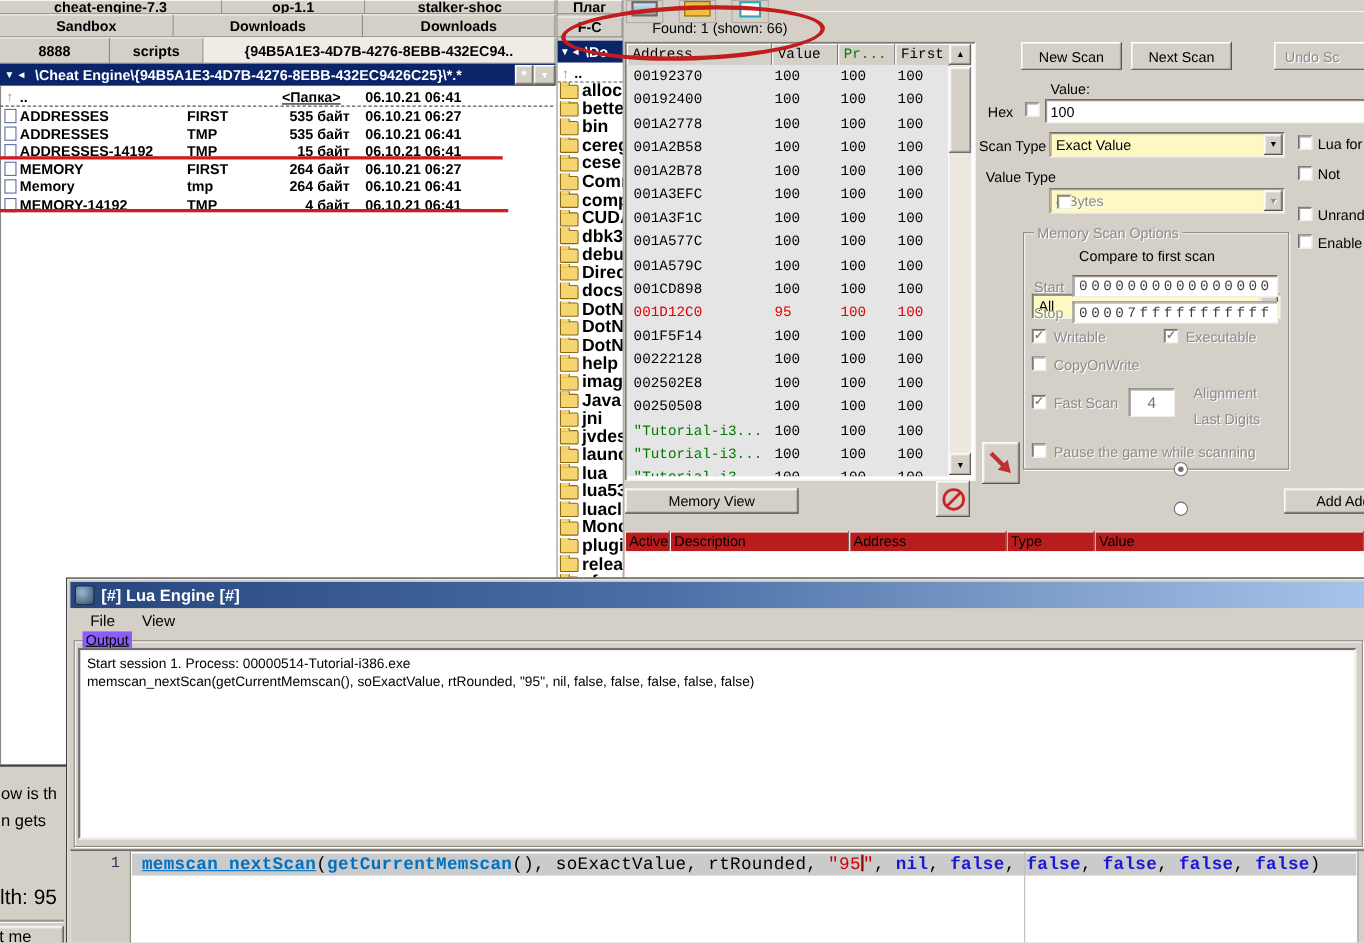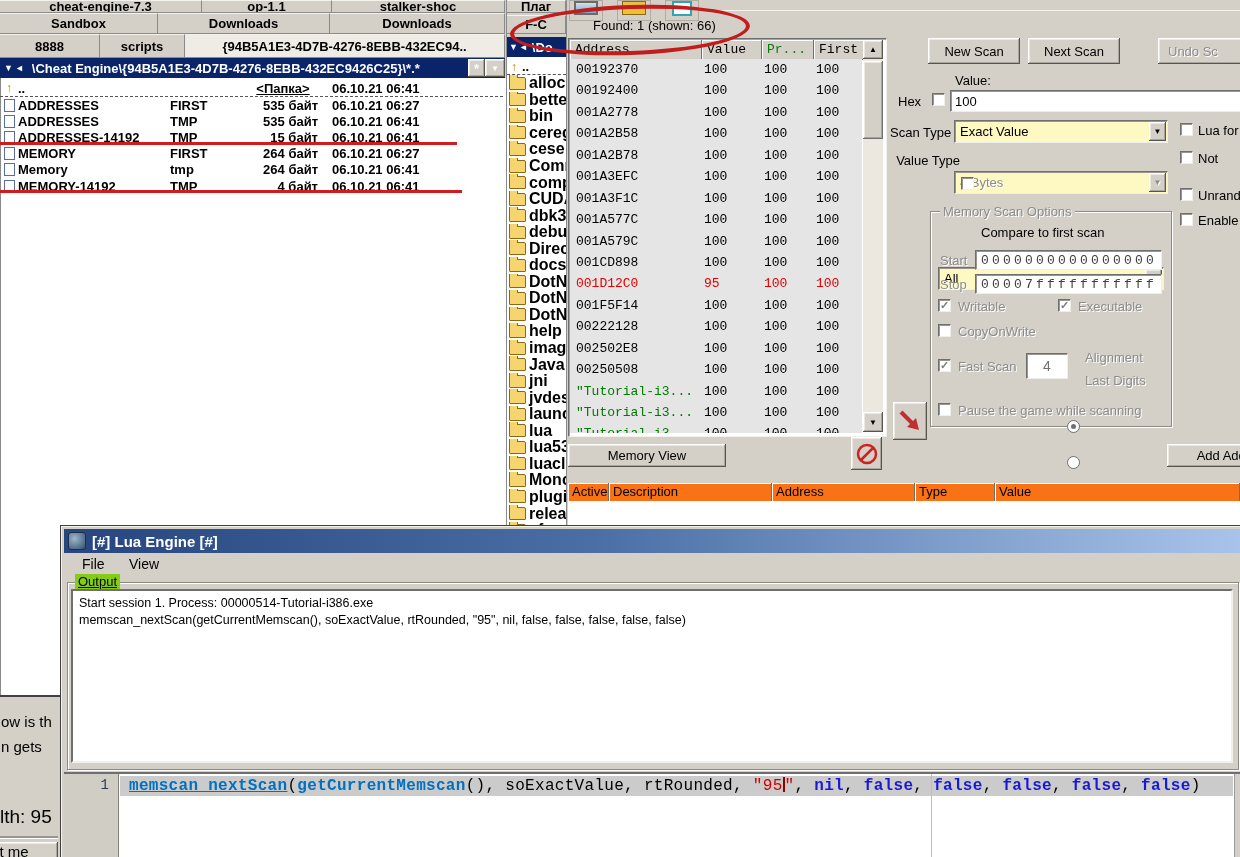--- a/index.html
+++ b/index.html
@@ -60,21 +60,21 @@
   .tk{white-space:pre;}
   .tk.fn{color:#0070C0;font-weight:bold;}
   .tk.ul{text-decoration:underline;}
   .tk.str{color:#D00000;}
   .tk.kw{color:#1818D8;font-weight:bold;}
   .caret{display:inline-block;width:2px;height:15px;background:#8B0000;vertical-align:-2px;}
   
   .redline{position:absolute;height:3px;background:#CF1D1D;z-index:30;}
   .redellipse{position:absolute;border:4px solid #C21D1D;border-radius:50%;transform:rotate(-2deg);z-index:40;background:transparent;}
   .ac0{width:41px}.ac1{width:163px}.ac2{width:143px}.ac3{width:80px}.ac4{flex:1}
-  .ahc{box-sizing:border-box;height:34px;line-height:17px;padding-left:4px;font-size:13px;background:#f97316;
+  .ahc{box-sizing:border-box;height:34px;line-height:17px;padding-left:4px;font-size:13px;background:#b91c1c;
        box-shadow:inset -1px -1px 0 #6f6f6f,inset 1px 1px 0 #fff;white-space:nowrap;overflow:hidden;}
 </style>
 </head>
 <body>
 
 <div id="screen">
 
   <div class="abs" style="left:0;top:0;width:505px;height:697px;">
     <div id="tabrow1" class="tabrow abs" style="left:0;top:0;width:505px;height:13px;">
         <div class="tab t0-0">cheat-engine-7.3</div>
@@ -529,21 +529,21 @@
     <div class="titlebar abs" style="left:3px;top:3px;right:3px;height:24px;">
       <span style="width:16px;height:16px;margin-left:4px;border-radius:3px;background:radial-gradient(circle at 35% 35%,#9FB6CE,#31506E);display:inline-block;border:1px solid #1e3048;"></span>
       <span class="titletext">[#] Lua Engine [#]</span>
     </div>
     <div class="abs" style="left:3px;top:27px;right:3px;height:22px;background:#D4D0C8;">
       <span class="menuitem" style="margin-left:8px;">File</span>
       <span class="menuitem">View</span>
     </div>
 
     <div class="abs groupbox" style="left:6px;top:56px;width:1170px;height:186px;"></div>
-    <div class="abs" style="left:14px;top:48px;font-size:13px;background:#84cc16;padding:0 3px;text-decoration:underline;">Output</div>
+    <div class="abs" style="left:14px;top:48px;font-size:13px;background:#8b5cf6;padding:0 3px;text-decoration:underline;">Output</div>
     <div id="output-box" class="abs" style="left:10px;top:63px;width:1162px;height:174px;background:#fff;border:2px solid;border-color:#6f6f6f #f2f0ea #f2f0ea #6f6f6f;box-sizing:border-box;padding:4px 6px;overflow:hidden;">
         <div class="oline">Start session 1. Process: 00000514-Tutorial-i386.exe</div>
         <div class="oline">memscan_nextScan(getCurrentMemscan(), soExactValue, rtRounded, "95", nil, false, false, false, false, false)</div>
       </div>
 
     <div class="abs" style="left:3px;top:246px;width:1179px;height:88px;background:#fff;border-top:2px solid #6f6f6f;overflow:hidden;">
       <div class="abs" style="left:0;top:0;width:55px;height:100%;background:#D0CDC5;border-right:1px solid #86827A;box-sizing:border-box;">
         <div style="text-align:right;padding:3px 9px 0 0;font-family:'Liberation Mono','DejaVu Sans Mono',monospace;font-size:14px;color:#2B3A55;">1</div>
       </div>
       <div class="abs" style="left:56px;top:2px;right:10px;height:20px;background:#CBCBCB;"></div>

